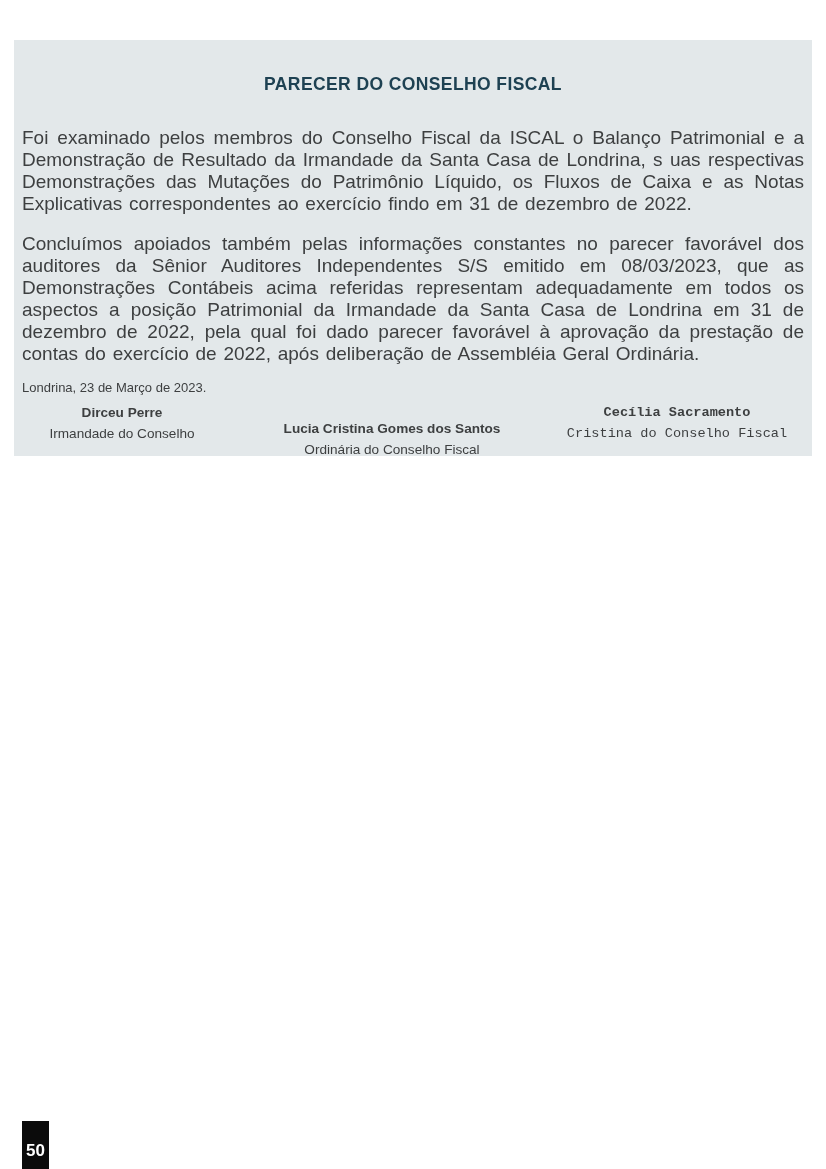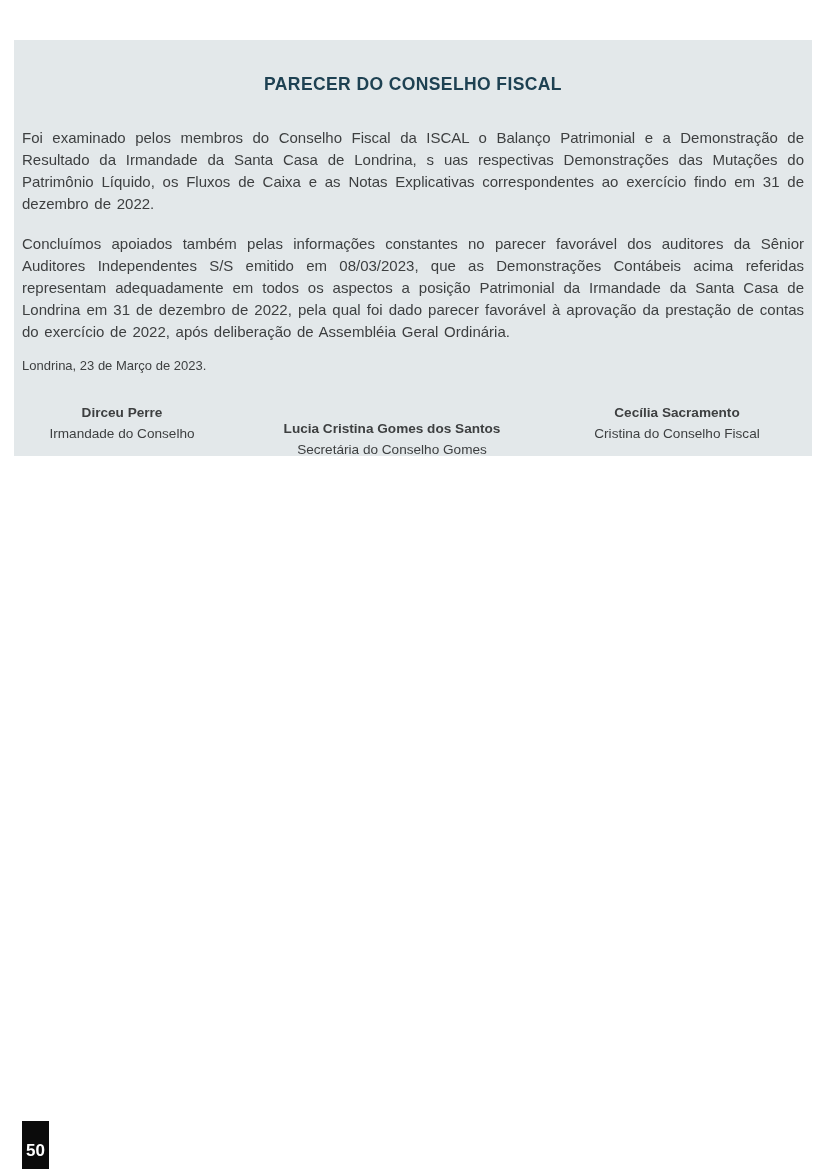--- a/index.html
+++ b/index.html
@@ -27,21 +27,21 @@
   }
   .doc-title{
     text-align:center;
     font-size:17.5px;
     font-weight:bold;
     letter-spacing:.4px;
     color:var(--title-color);
     margin-bottom:32px;
   }
   .doc-par{
-    font-size:15px;
+    font-size:19px;
     line-height:22px;
     text-align:justify;
     color:var(--body-color);
     word-spacing:1.5px;
     margin-bottom:18px;
   }
   .date-line{
     font-size:13px;
     line-height:22px;
     color:var(--body-color);
@@ -56,21 +56,21 @@
     align-items:flex-start;
   }
   .sig-block{
     text-align:center;
     font-size:13.6px;
     line-height:21px;
   }
   .sig-block .sig-name{font-weight:bold;}
   .sig-1{width:200px;}
   .sig-2{width:300px;margin-top:16px;}
-  .sig-3{width:230px;}
+  .sig-3{width:230px;font-family:Liberation Mono, monospace;}
   .page-number{
     position:absolute;
     left:22px; top:1121px;
     background:var(--pagenum-bg);
     color:var(--pagenum-color);
     font-weight:bold;
     font-size:17px;
     line-height:20px;
     padding:20px 4px;
   }
@@ -87,21 +87,21 @@
 
   <p class="date-line">Londrina, 23 de Março de 2023.</p>
 
   <div class="sig-row">
     <div class="sig-block sig-1">
       <div class="sig-name">Dirceu Perre</div>
       <div class="sig-role">Irmandade do Conselho</div>
     </div>
     <div class="sig-block sig-2">
       <div class="sig-name">Lucia Cristina Gomes dos Santos</div>
-      <div class="sig-role">Secretária do Conselho Gomes</div>
+      <div class="sig-role">Ordinária do Conselho Fiscal</div>
     </div>
     <div class="sig-block sig-3">
       <div class="sig-name">Cecília Sacramento</div>
       <div class="sig-role">Cristina do Conselho Fiscal</div>
     </div>
   </div>
 </div>
 
 <div class="page-number">50</div>
 

